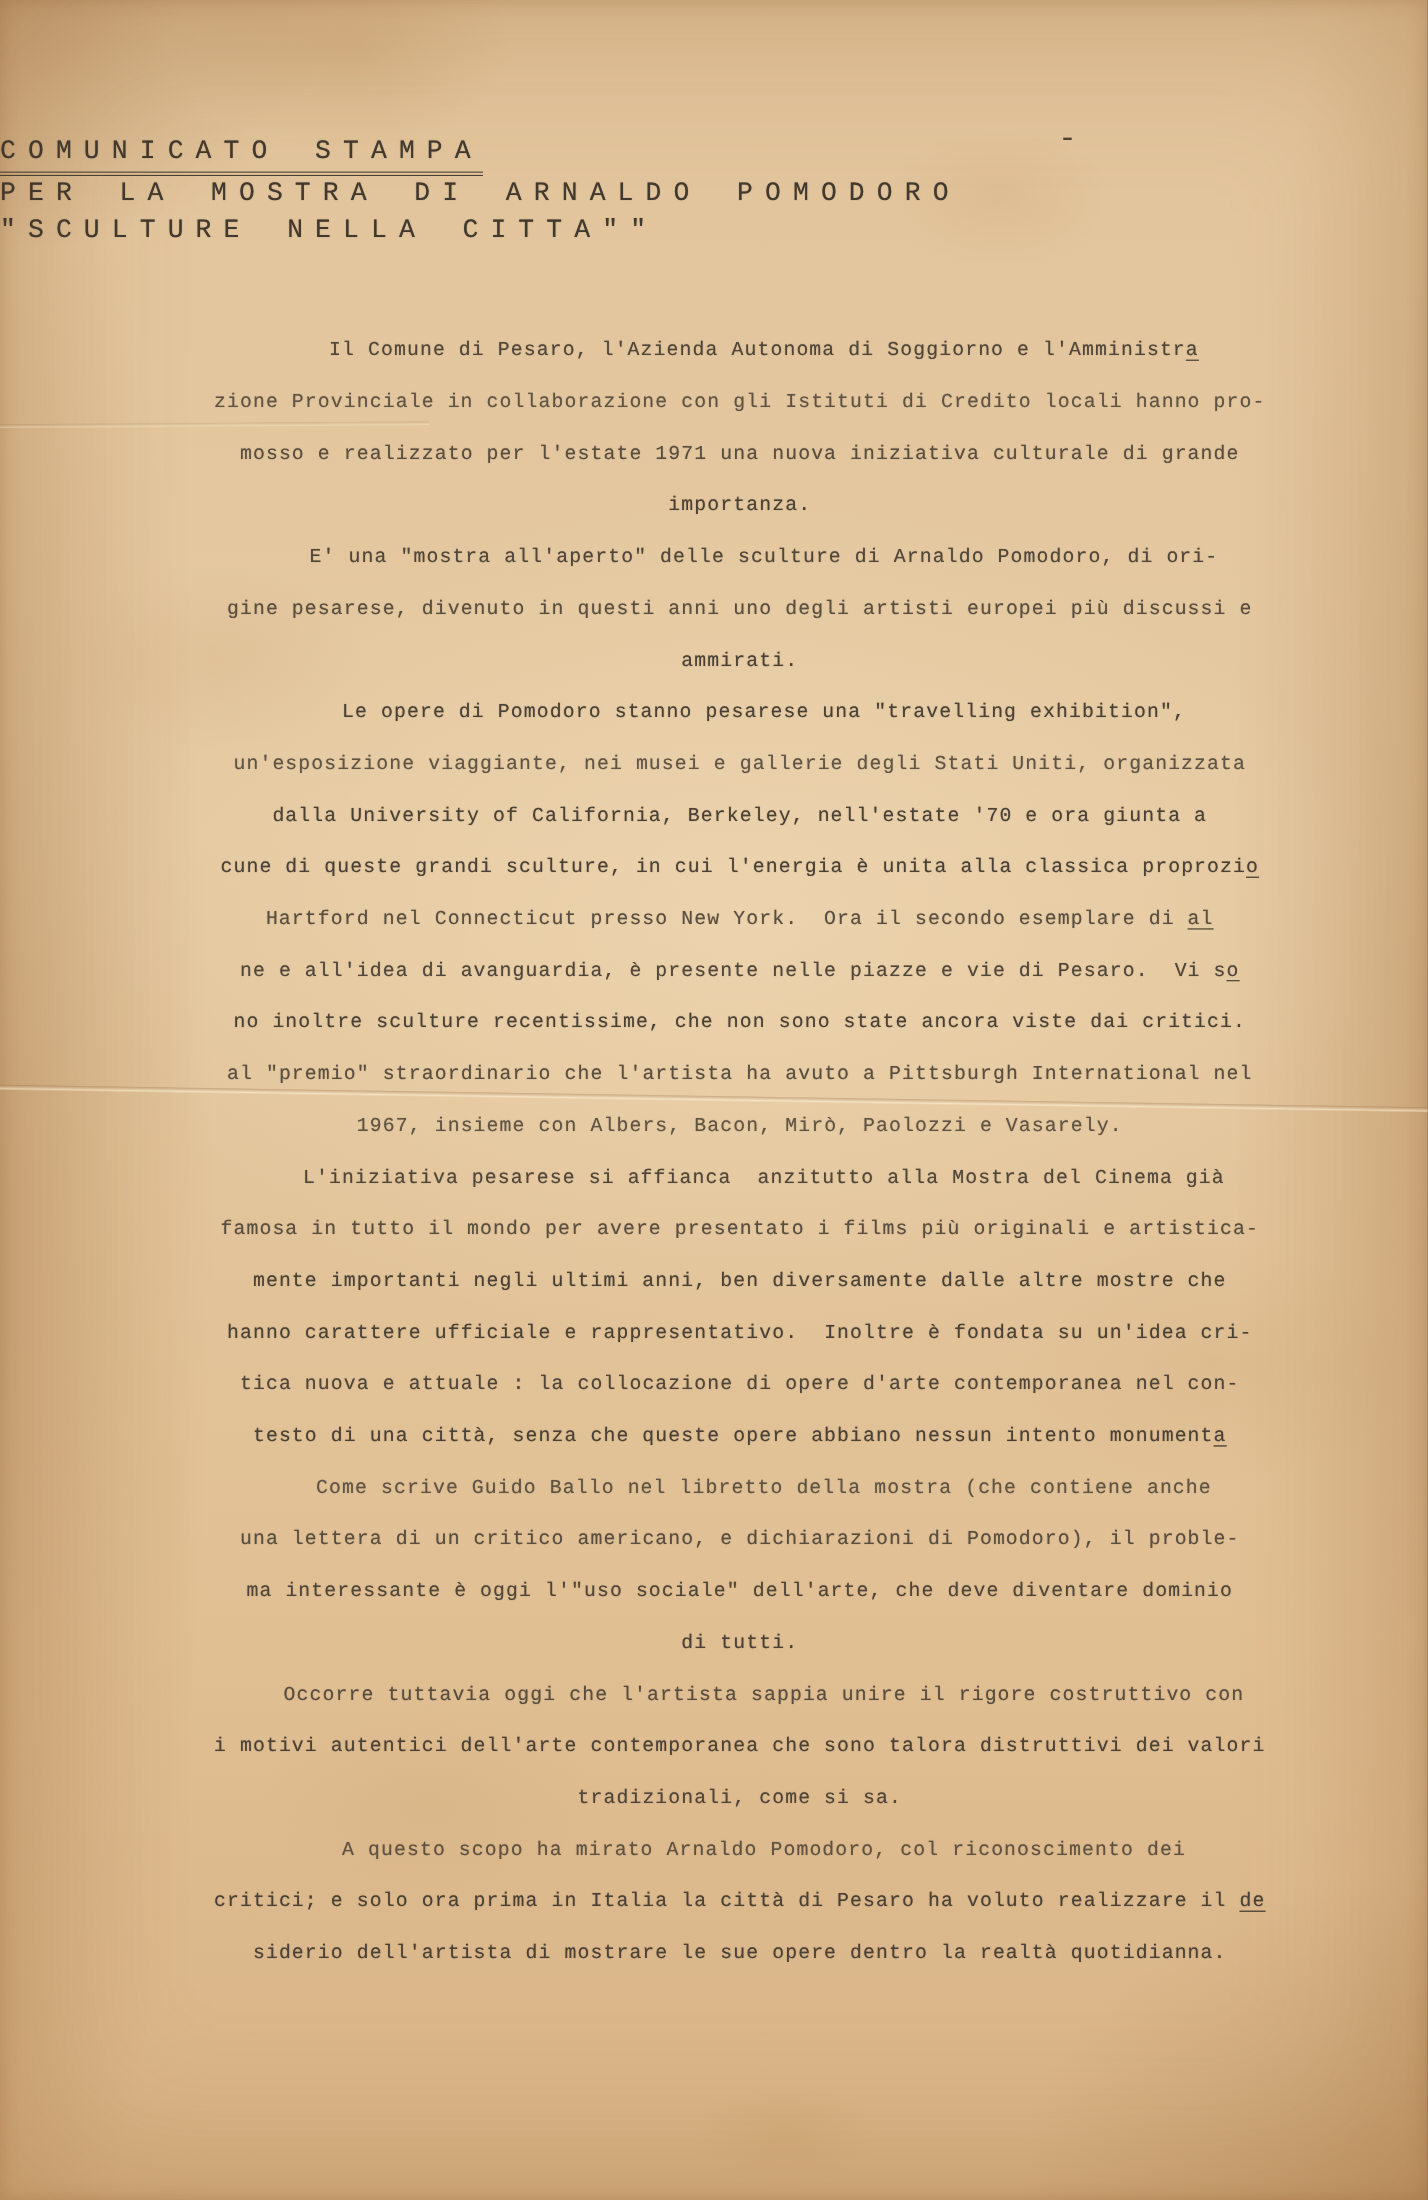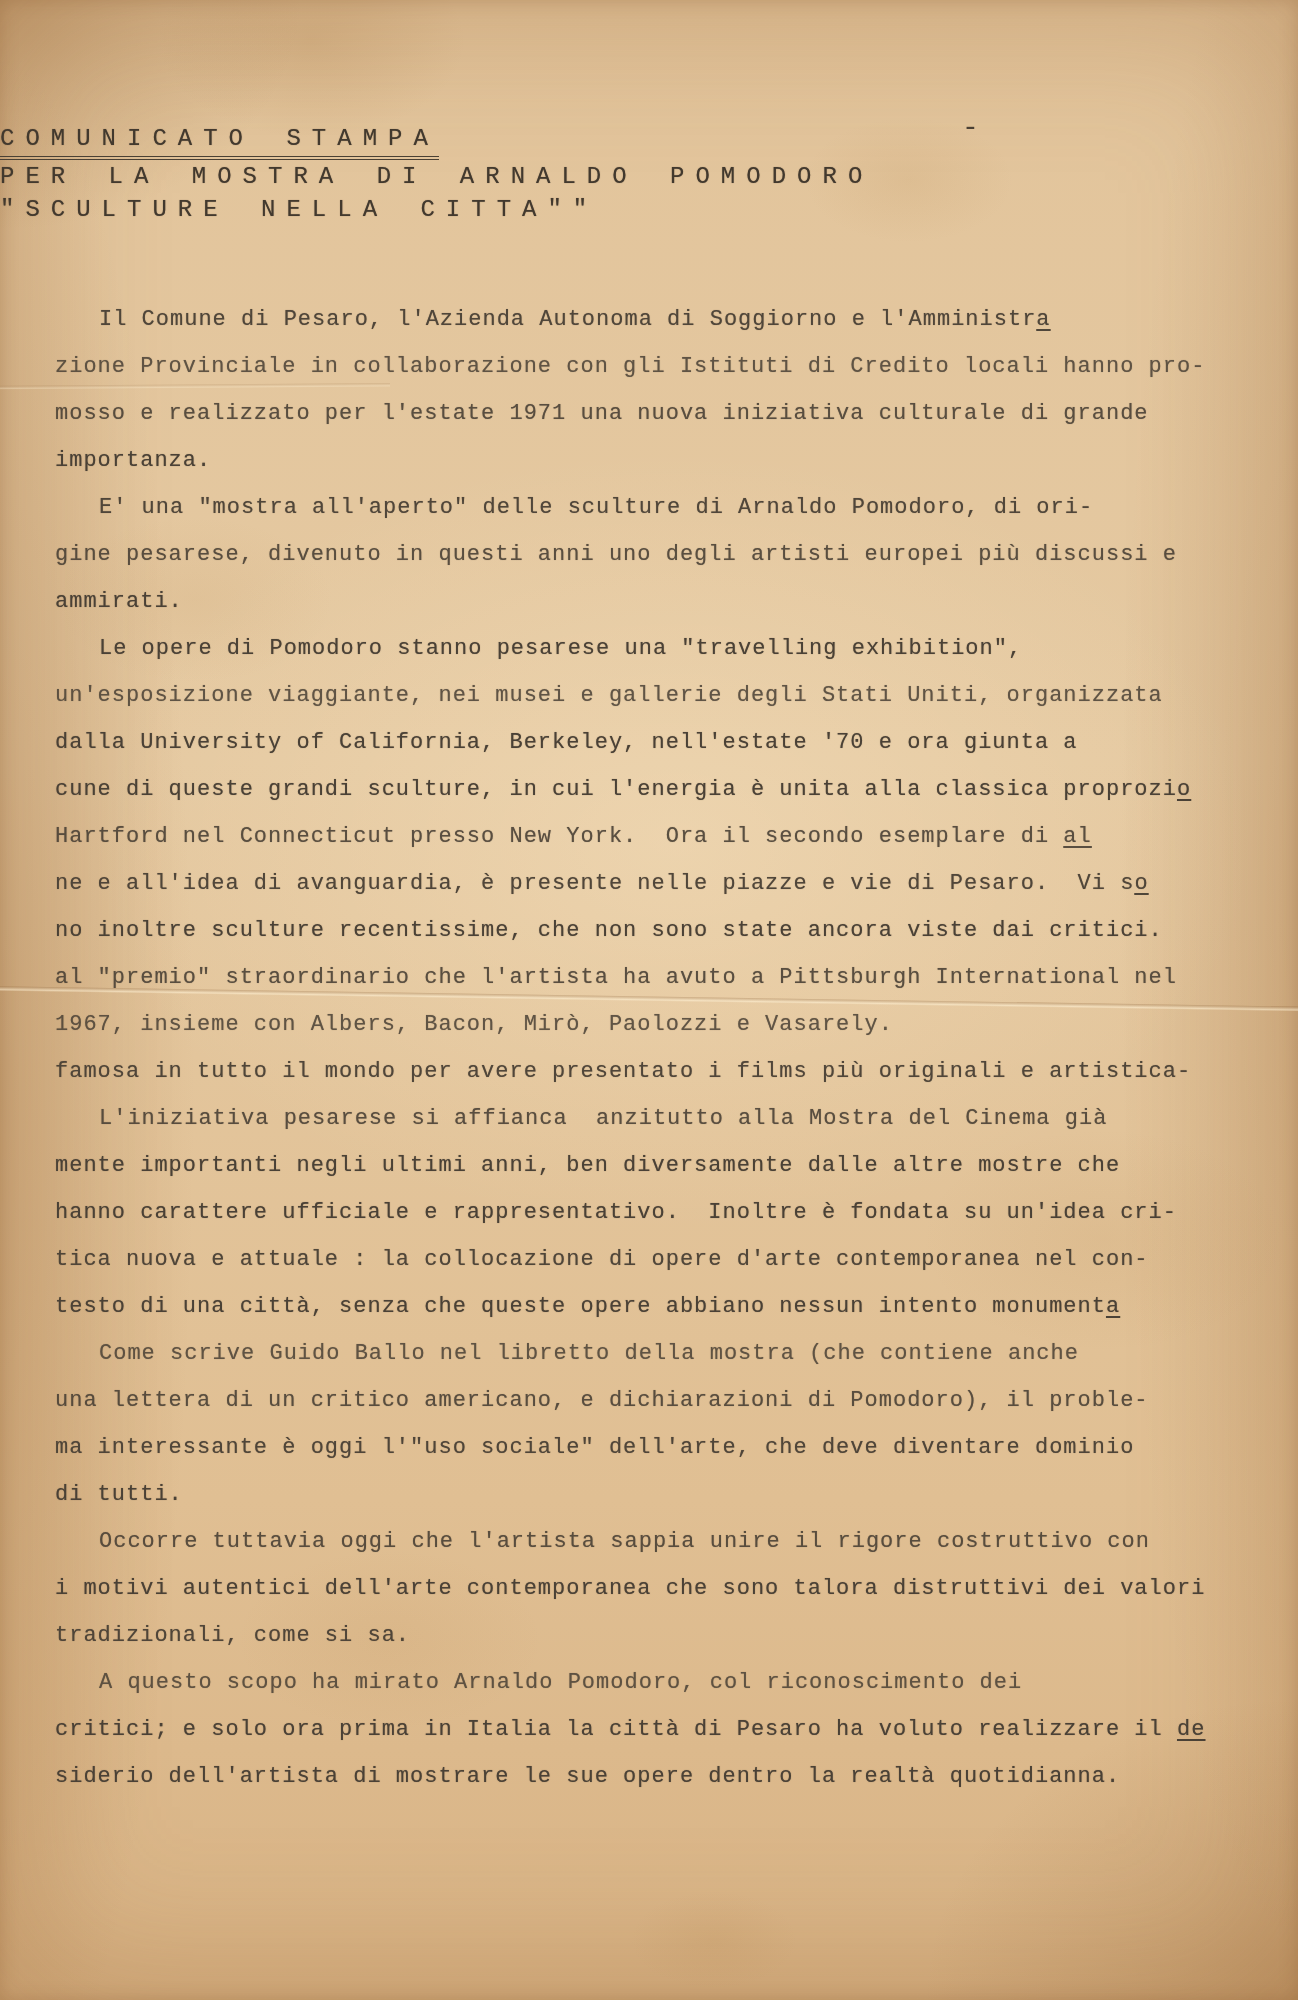--- a/index.html
+++ b/index.html
@@ -34,22 +34,22 @@
   .crease.small{width:420px;height:4px;opacity:.55;}
 
   .title-block{position:absolute;top:122px;left:0;width:100%;
     font-size:24px;letter-spacing:11px;word-spacing:7px;line-height:33px;
     color:#42392e;text-shadow:0 0 1px rgba(62,50,38,0.55);}
   .title-main{display:inline-block;border-bottom:4px double #4a4034;padding-bottom:1px;}
 
   .stray{position:absolute;top:112px;left:962px;font-size:28px;color:#4a4034;}
 
   .body-block{position:absolute;top:296px;left:55px;width:1235px;}
-  .line{white-space:pre;height:47px;line-height:47px;font-size:22px;letter-spacing:1px;
-    color:#4a4136;text-shadow:0 0 1px rgba(66,54,40,0.50);}
+  .line{white-space:pre;height:47px;line-height:47px;font-size:18px;letter-spacing:1px;
+    color:#4a4136;text-shadow:0 0 1px rgba(66,54,40,0.50);text-align:center;}
   .line.indent{text-indent:44px;}
   .line u{text-decoration:underline;text-underline-offset:4px;}
   
   .line:nth-child(3n){opacity:.90;}
   .line:nth-child(4n+1){opacity:.96;}
   .line:nth-child(7n+2){opacity:.86;}
 </style>
 </head>
 <body>
 
@@ -74,22 +74,22 @@
       <div class="line">ammirati.</div>
       <div class="line indent">Le opere di Pomodoro stanno pesarese una "travelling exhibition",</div>
       <div class="line">un'esposizione viaggiante, nei musei e gallerie degli Stati Uniti, organizzata</div>
       <div class="line">dalla University of California, Berkeley, nell'estate '70 e ora giunta a</div>
       <div class="line">cune di queste grandi sculture, in cui l'energia è unita alla classica proprozi<u>o</u></div>
       <div class="line">Hartford nel Connecticut presso New York.  Ora il secondo esemplare di <u>al</u></div>
       <div class="line">ne e all'idea di avanguardia, è presente nelle piazze e vie di Pesaro.  Vi s<u>o</u></div>
       <div class="line">no inoltre sculture recentissime, che non sono state ancora viste dai critici.</div>
       <div class="line">al "premio" straordinario che l'artista ha avuto a Pittsburgh International nel</div>
       <div class="line">1967, insieme con Albers, Bacon, Mirò, Paolozzi e Vasarely.</div>
+      <div class="line indent">L'iniziativa pesarese si affianca  anzitutto alla Mostra del Cinema già</div>
       <div class="line">famosa in tutto il mondo per avere presentato i films più originali e artistica-</div>
-      <div class="line indent">L'iniziativa pesarese si affianca  anzitutto alla Mostra del Cinema già</div>
       <div class="line">mente importanti negli ultimi anni, ben diversamente dalle altre mostre che</div>
       <div class="line">hanno carattere ufficiale e rappresentativo.  Inoltre è fondata su un'idea cri-</div>
       <div class="line">tica nuova e attuale : la collocazione di opere d'arte contemporanea nel con-</div>
       <div class="line">testo di una città, senza che queste opere abbiano nessun intento monument<u>a</u></div>
       <div class="line indent">Come scrive Guido Ballo nel libretto della mostra (che contiene anche</div>
       <div class="line">una lettera di un critico americano, e dichiarazioni di Pomodoro), il proble-</div>
       <div class="line">ma interessante è oggi l'"uso sociale" dell'arte, che deve diventare dominio</div>
       <div class="line">di tutti.</div>
       <div class="line indent">Occorre tuttavia oggi che l'artista sappia unire il rigore costruttivo con</div>
       <div class="line">i motivi autentici dell'arte contemporanea che sono talora distruttivi dei valori</div>

